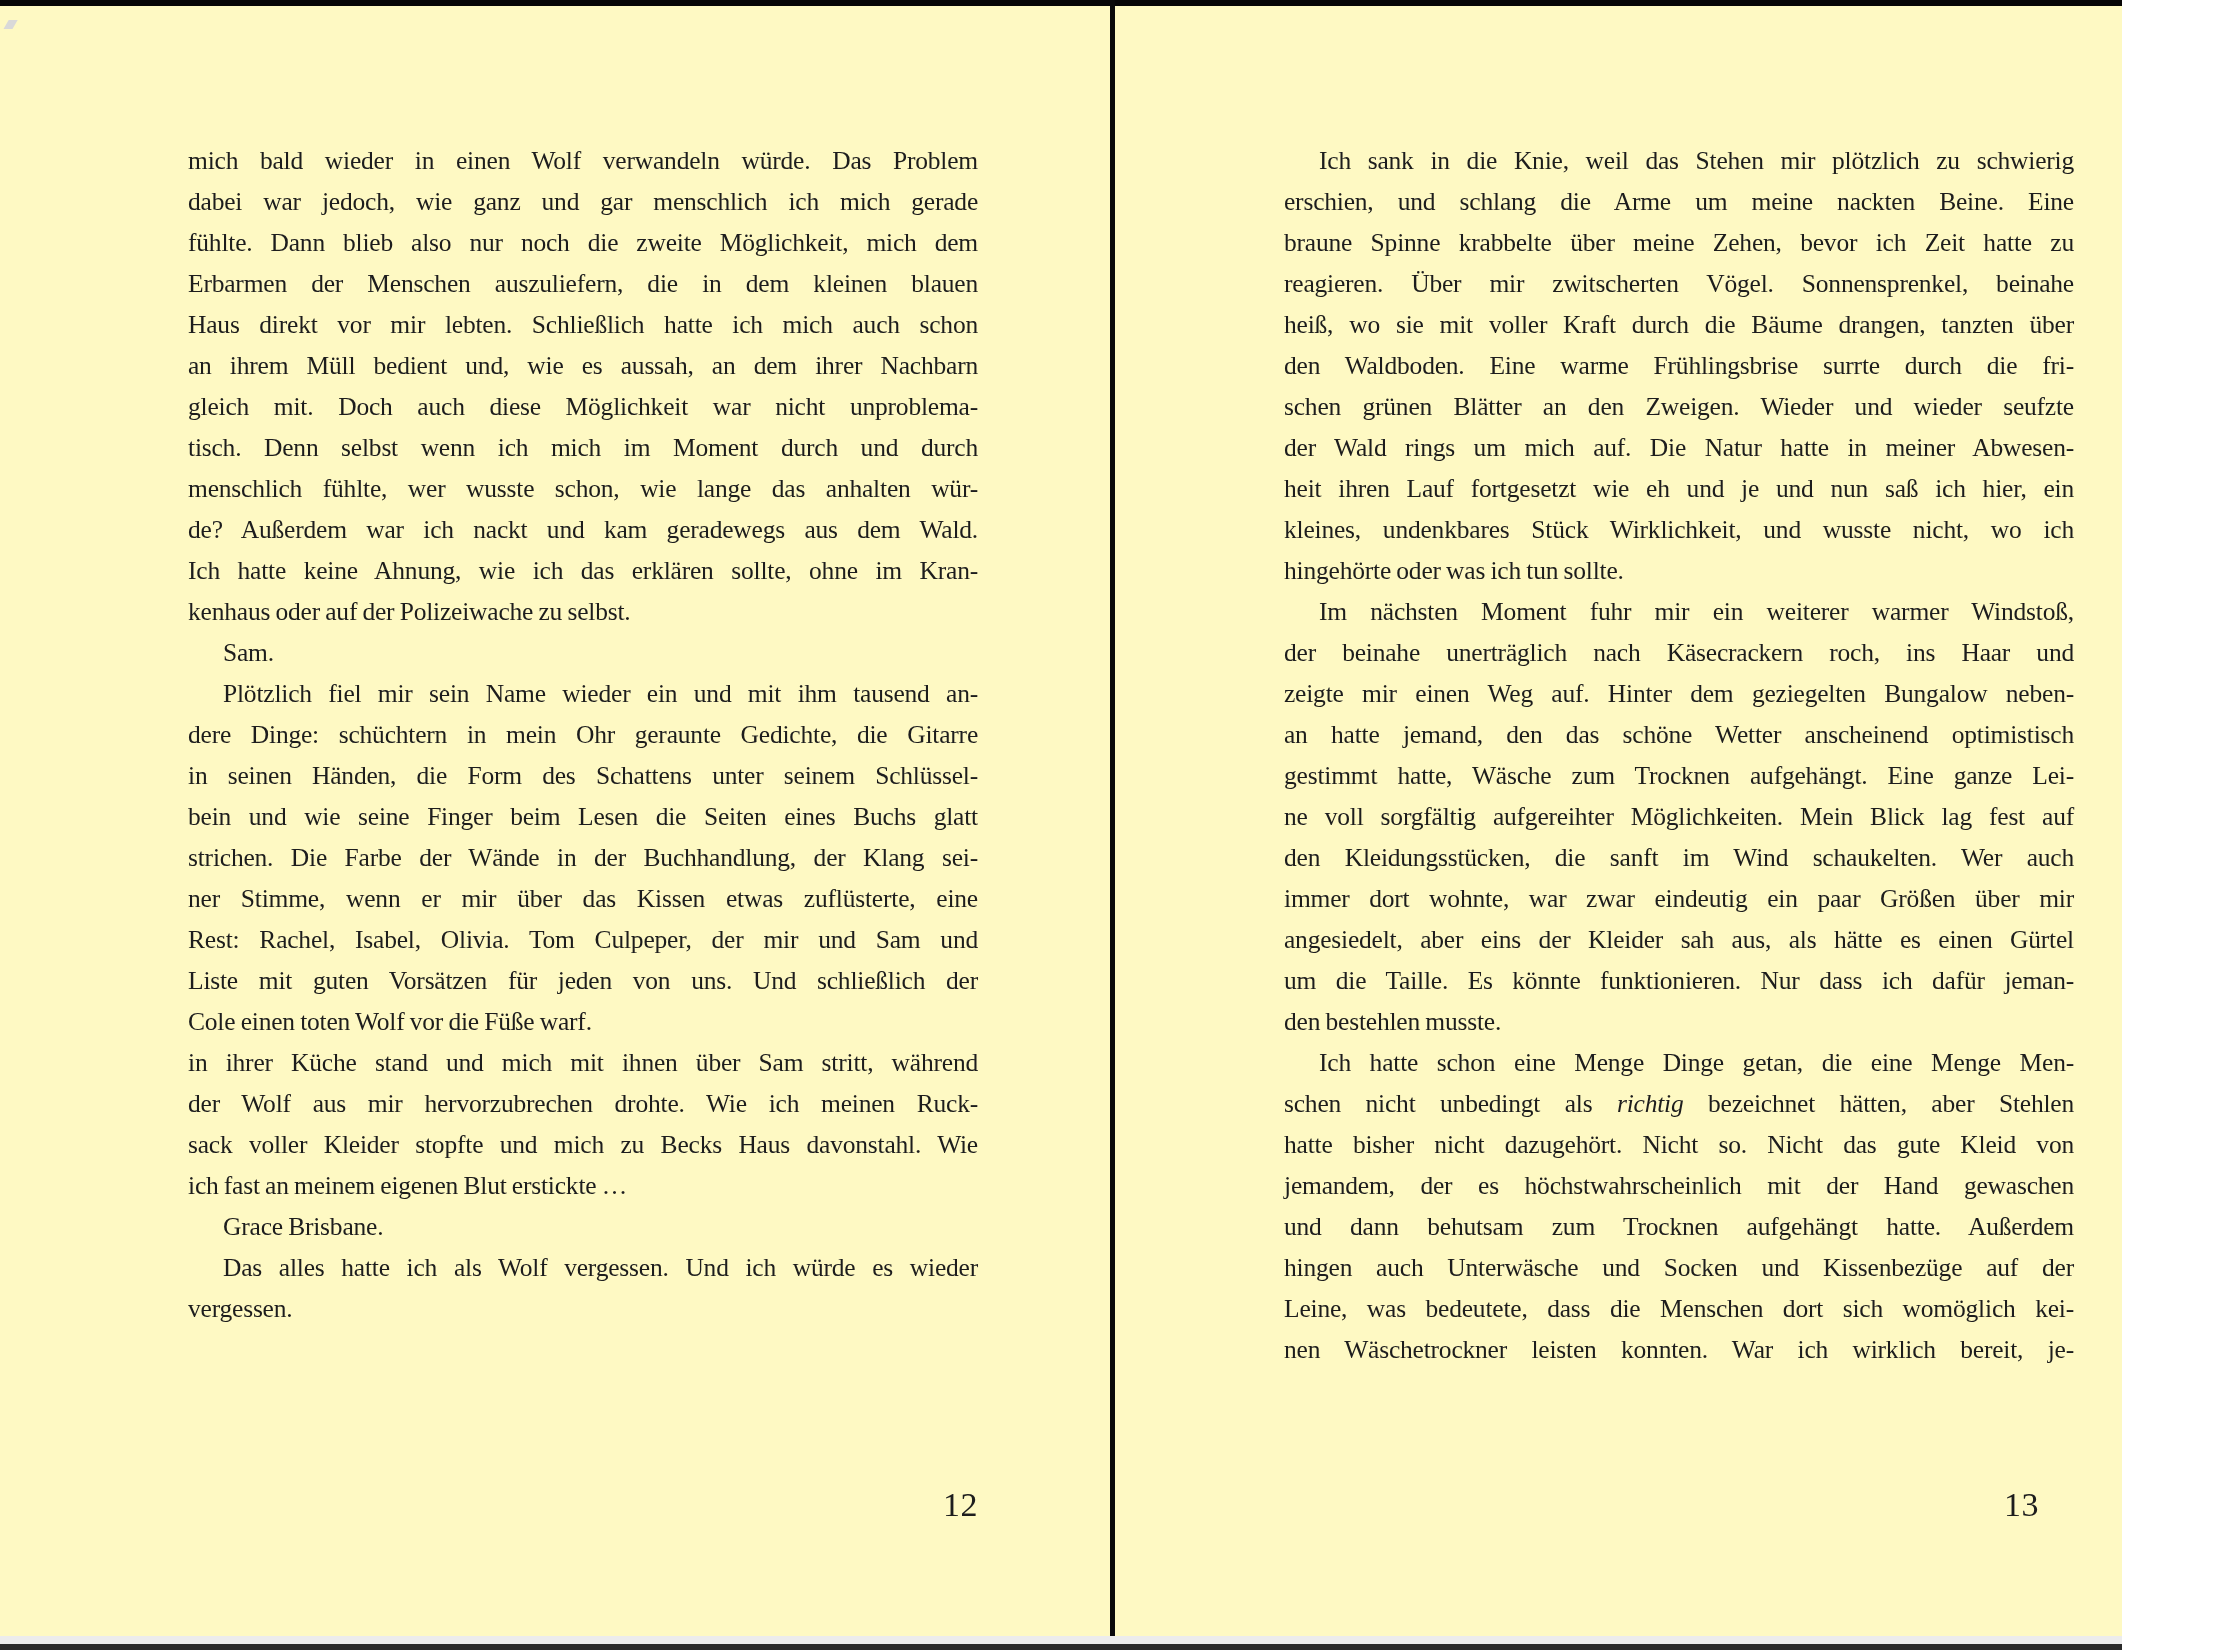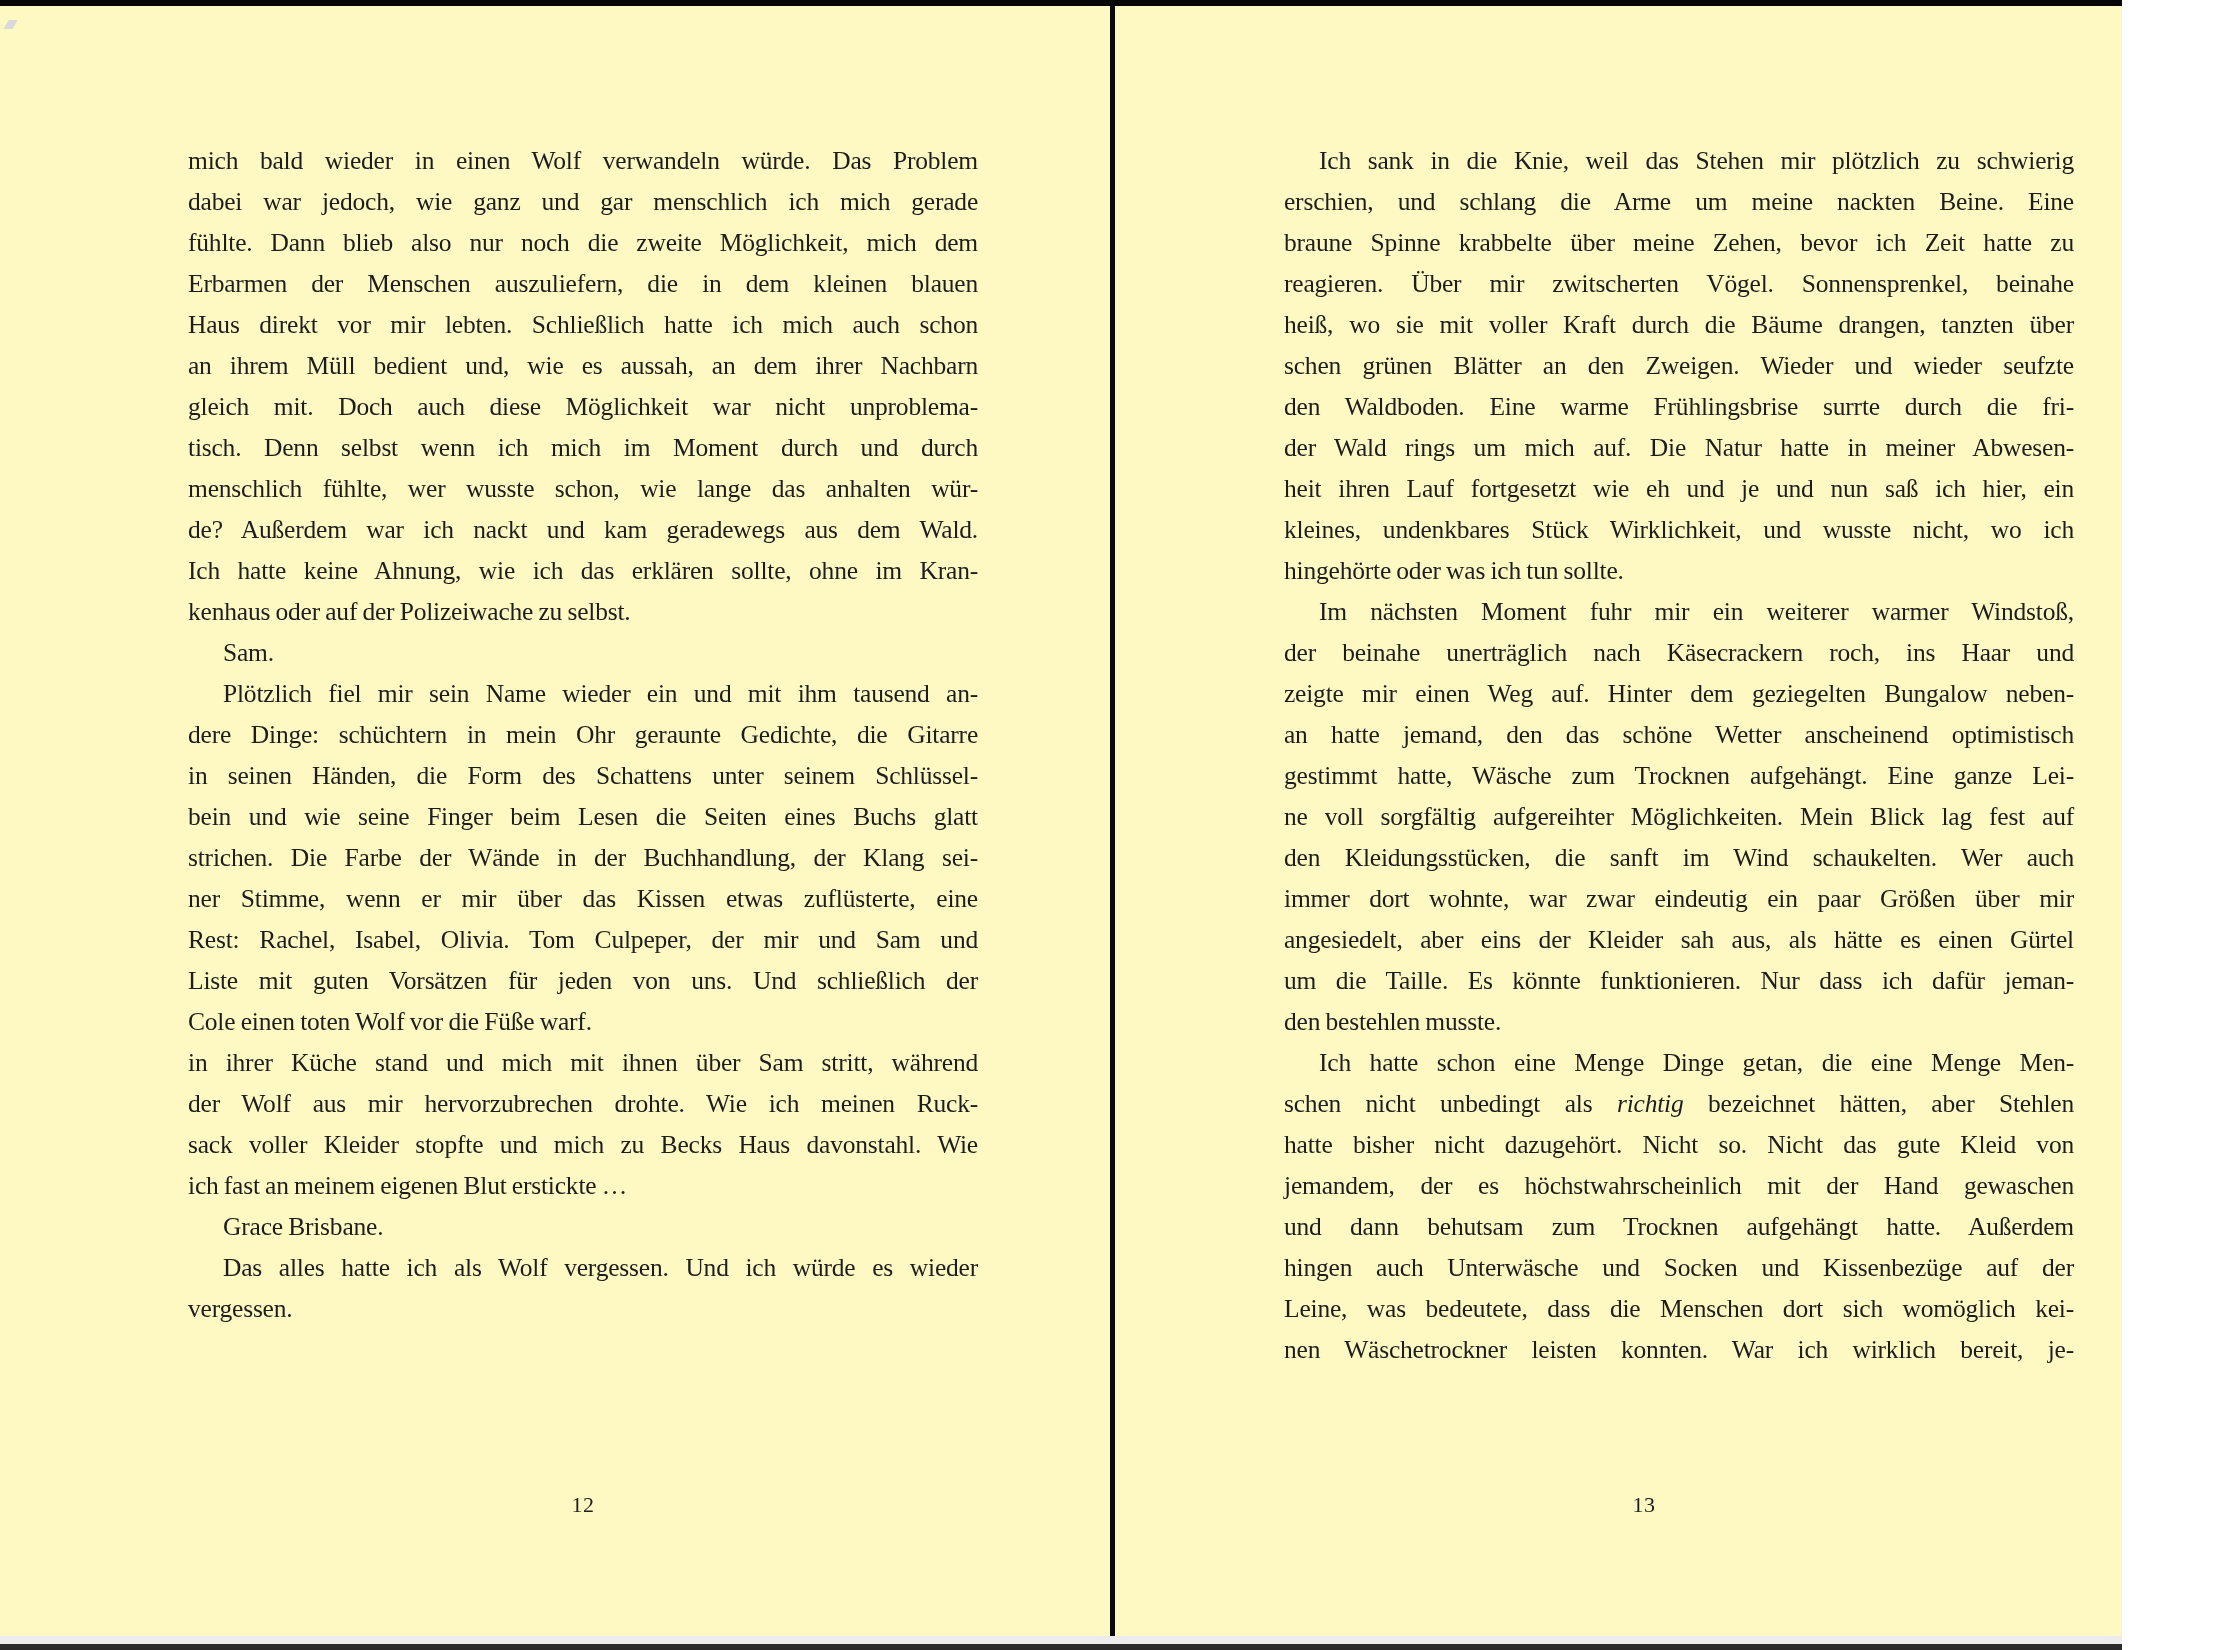--- a/index.html
+++ b/index.html
@@ -57,22 +57,22 @@
   }
   .col-left  { left: 188px; }
   .col-right { left: 1249px; margin-left: 35px; }
   .line { text-align-last: justify; }
   .line.noj { text-align-last: left; }
   .line.indent { padding-left: 35px; }
   .it { font-style: italic; }
   .page-number {
     position: absolute; top: 1484px;
     width: 790px;
-    text-align: center;
-    font-size: 22px;
+    text-align: right;
+    font-size: 34px;
     line-height: 41px;
     letter-spacing: 0.5px;
   }
   .pn-left  { left: 188px; }
   .pn-right { left: 1249px; }
 </style>
 </head>
 <body>
 
 <div class="stage">
@@ -117,22 +117,22 @@
     <div class="page-number pn-left">12</div>
   </div>
 
   <div>
     <div class="column col-right" id="right-lines">
         <div class="line indent">Ich sank in die Knie, weil das Stehen mir plötzlich zu schwierig</div>
         <div class="line">erschien, und schlang die Arme um meine nackten Beine. Eine</div>
         <div class="line">braune Spinne krabbelte über meine Zehen, bevor ich Zeit hatte zu</div>
         <div class="line">reagieren. Über mir zwitscherten Vögel. Sonnensprenkel, beinahe</div>
         <div class="line">heiß, wo sie mit voller Kraft durch die Bäume drangen, tanzten über</div>
+        <div class="line">den Waldboden. Eine warme Frühlingsbrise surrte durch die fri-</div>
         <div class="line">schen grünen Blätter an den Zweigen. Wieder und wieder seufzte</div>
-        <div class="line">den Waldboden. Eine warme Frühlingsbrise surrte durch die fri-</div>
         <div class="line">der Wald rings um mich auf. Die Natur hatte in meiner Abwesen-</div>
         <div class="line">heit ihren Lauf fortgesetzt wie eh und je und nun saß ich hier, ein</div>
         <div class="line">kleines, undenkbares Stück Wirklichkeit, und wusste nicht, wo ich</div>
         <div class="line noj">hingehörte oder was ich tun sollte.</div>
         <div class="line indent">Im nächsten Moment fuhr mir ein weiterer warmer Windstoß,</div>
         <div class="line">der beinahe unerträglich nach Käsecrackern roch, ins Haar und</div>
         <div class="line">zeigte mir einen Weg auf. Hinter dem geziegelten Bungalow neben-</div>
         <div class="line">an hatte jemand, den das schöne Wetter anscheinend optimistisch</div>
         <div class="line">gestimmt hatte, Wäsche zum Trocknen aufgehängt. Eine ganze Lei-</div>
         <div class="line">ne voll sorgfältig aufgereihter Möglichkeiten. Mein Blick lag fest auf</div>

